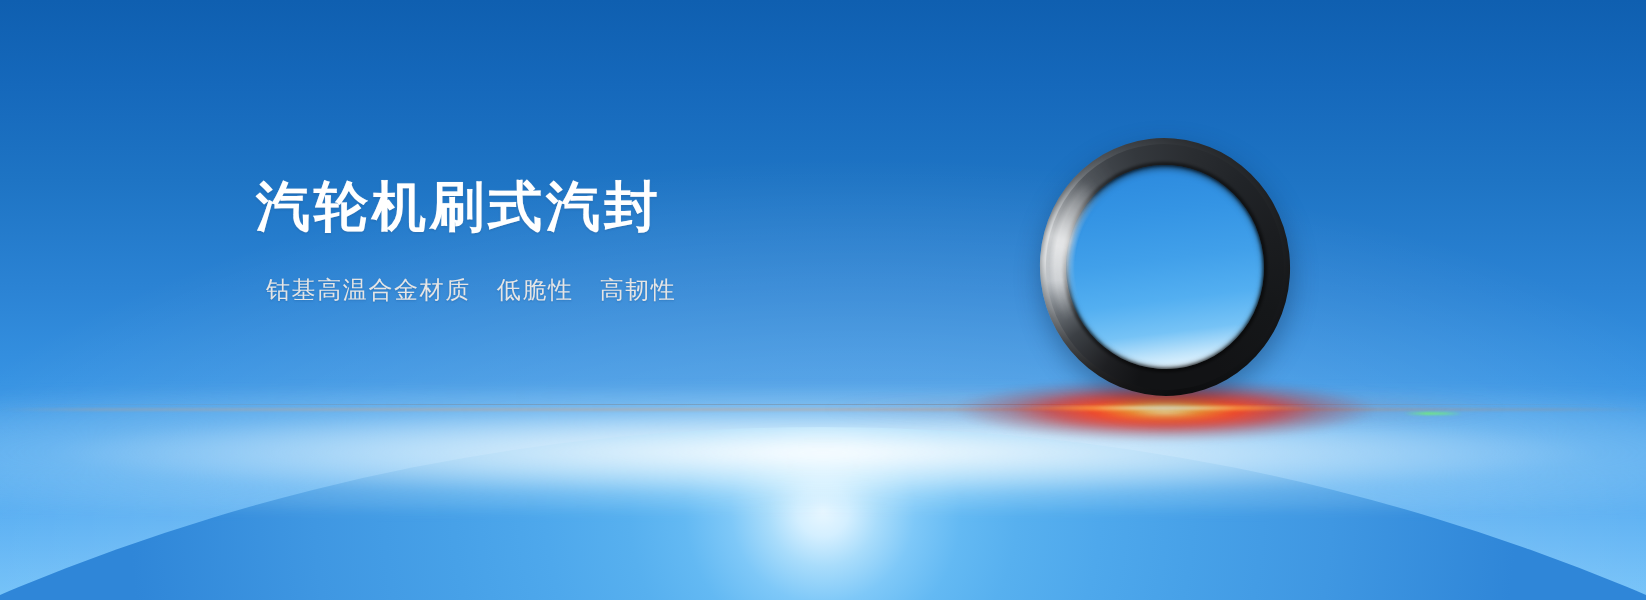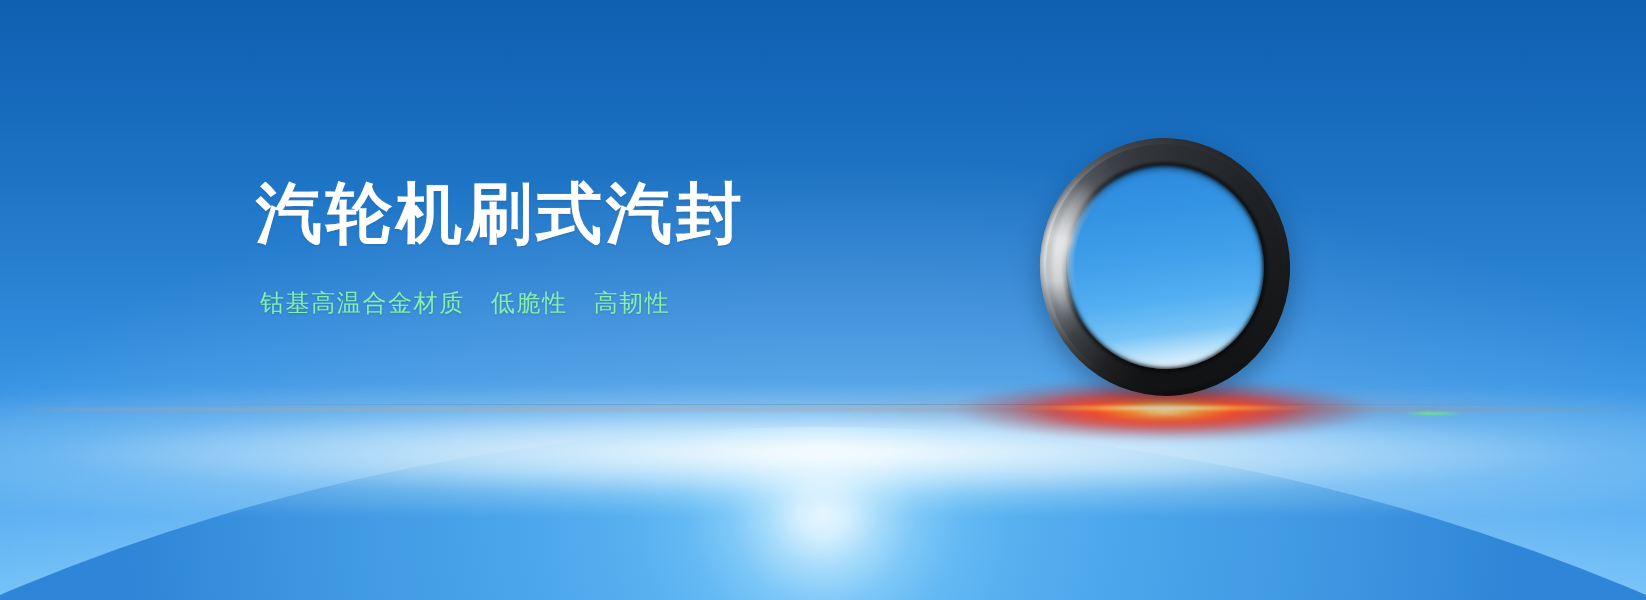--- a/index.html
+++ b/index.html
@@ -343,39 +343,39 @@
 
   
   .text-block {
     position: absolute;
     left: 256px;
     top: 178px;
     pointer-events: none;
   }
   .headline {
     font-family: "DejaVu Sans", "Liberation Sans", sans-serif;
-    font-size: 66px;
+    font-size: 54px;
     font-weight: 700;
     color: #ffffff;
     letter-spacing: 4px;
     line-height: 1.08;
     margin: 0;
     white-space: nowrap;
     text-shadow:
       0 1px 2px rgba(10,60,115,0.30),
       0 0 1px rgba(255,255,255,0.6);
   }
   .subline {
     font-family: "DejaVu Sans", "Liberation Sans", sans-serif;
     font-size: 24px;
     font-weight: 400;
-    color: #86efac;
+    color: #e5e5e5;
     letter-spacing: 1.6px;
     white-space: nowrap;
-    margin: 2px;
+    margin: 8px;
     text-shadow: 0 1px 2px rgba(12,62,118,0.26);
   }
   .subline-1 {
     margin-top: 38px;
     padding-left: 2px;
   }
   .subline-2 {
     margin-top: 22px;
     padding-left: 46px;
   }

